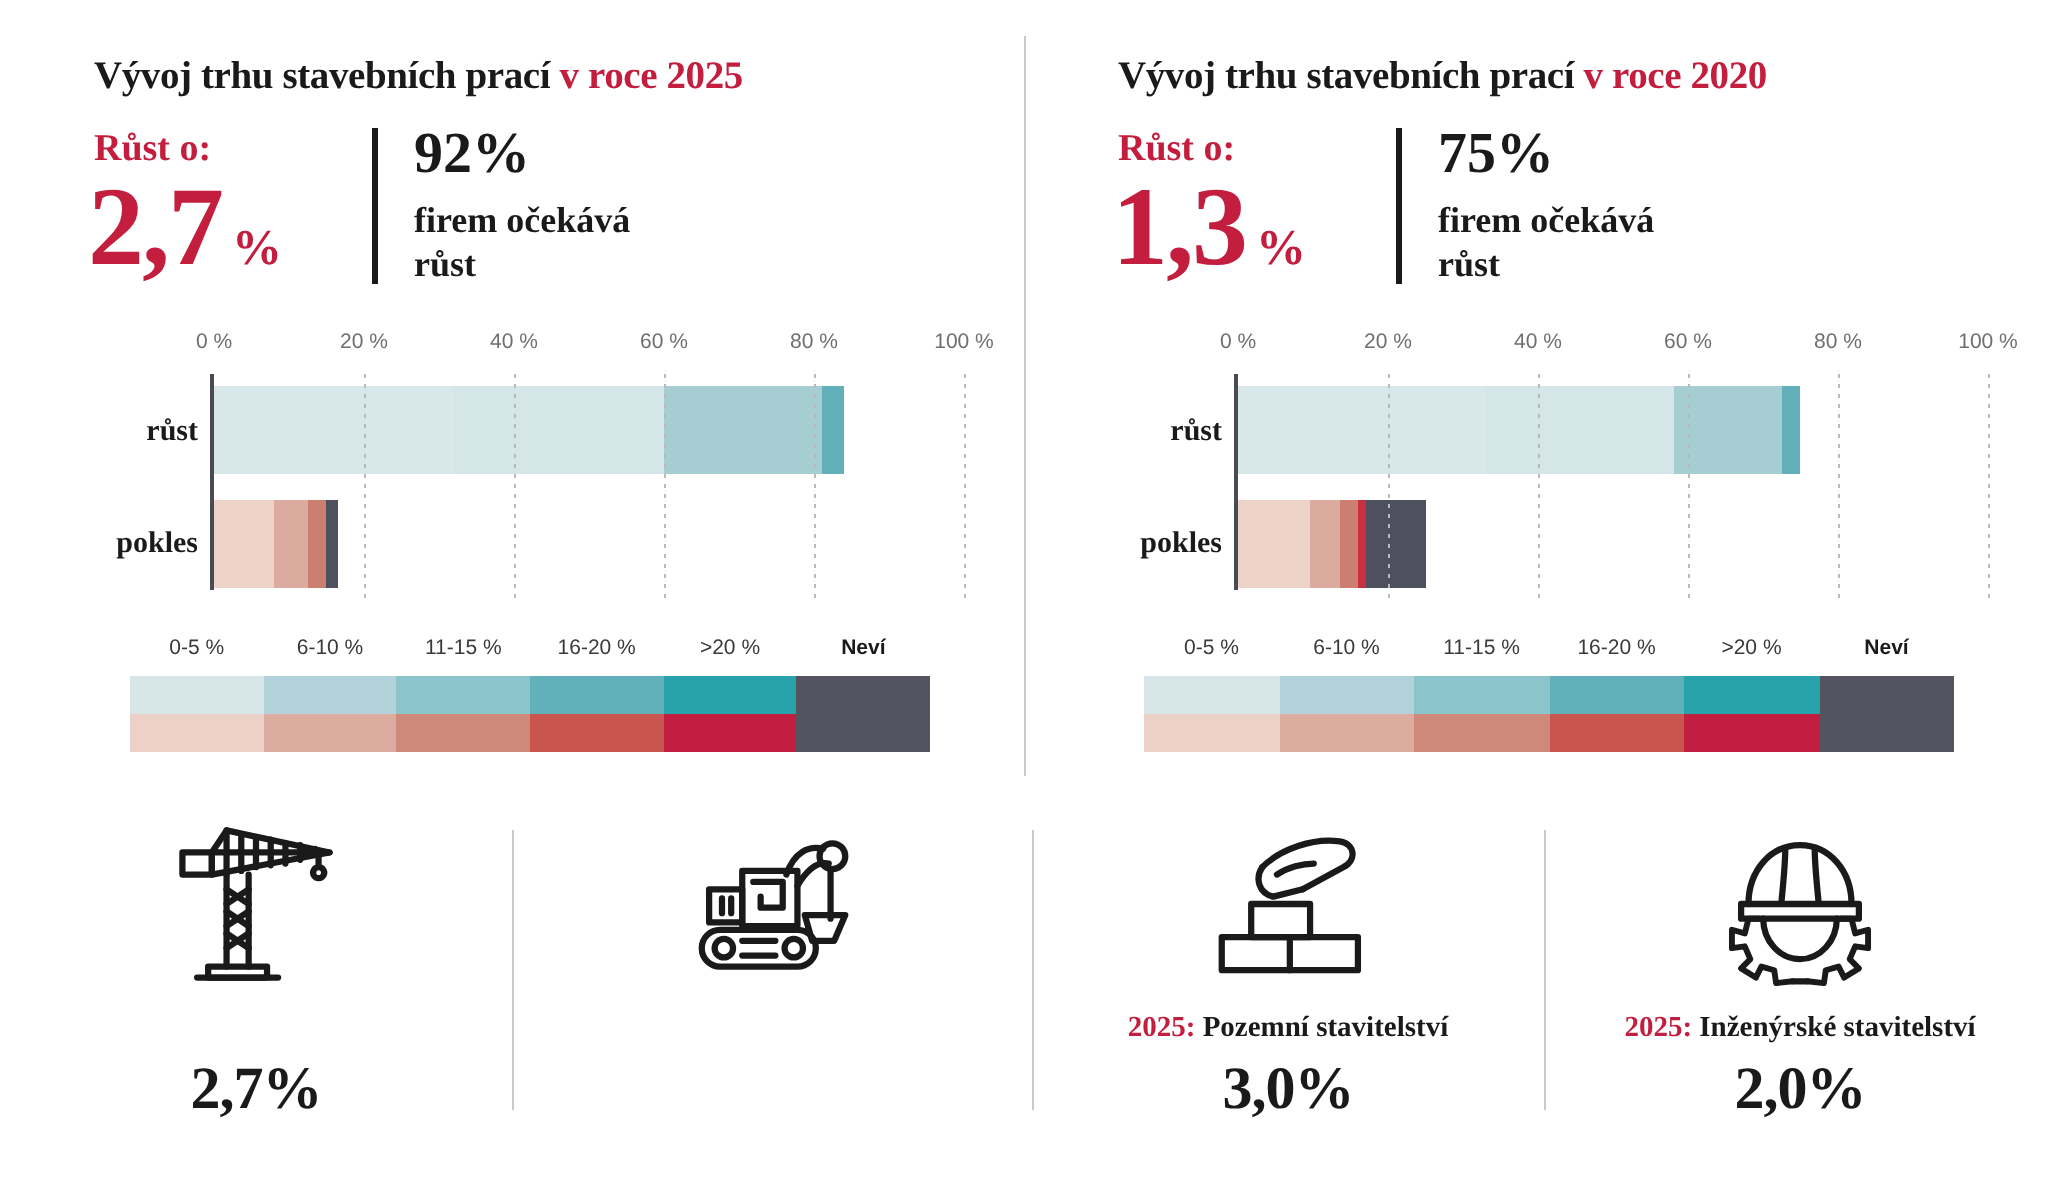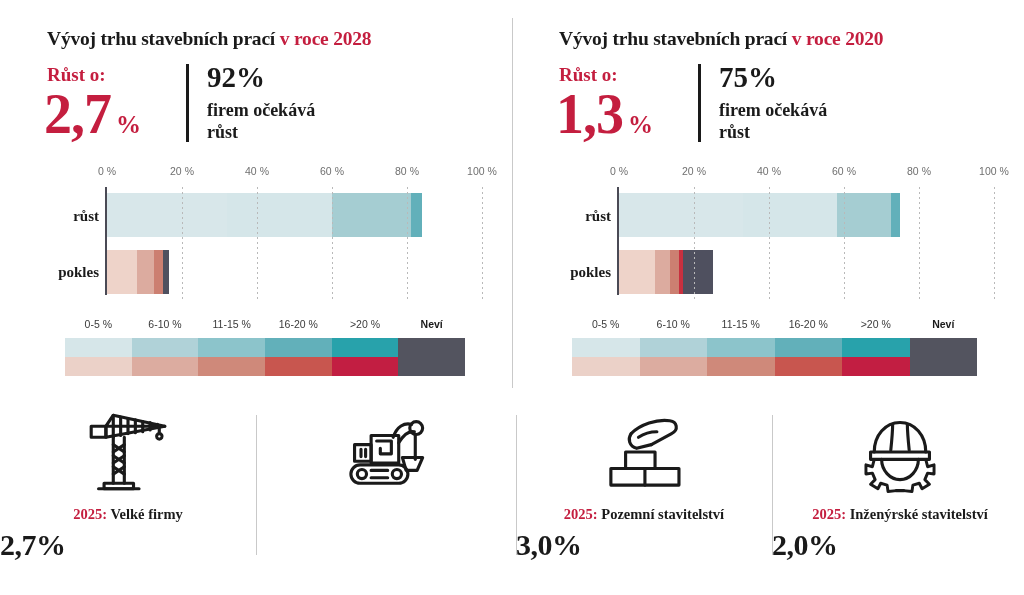--- a/index.html
+++ b/index.html
@@ -114,38 +114,38 @@
   }
   .card-icon svg { width: 100%; height: 100%; display: block; }
   .card-label {
     position: absolute; left: 0; top: 108px; width: 100%;
     text-align: center; font-family: "Liberation Serif", serif;
     font-size: 14.5px; font-weight: bold; white-space: nowrap;
   }
   .card-label .yr { color: #c41e3f; }
   .card-value {
     position: absolute; left: 0; top: 130px; width: 100%;
-    font-family: "Liberation Serif", serif;
+    text-align: center; font-family: "Liberation Serif", serif;
     font-size: 30px; font-weight: bold; letter-spacing: -0.5px;
   }
 </style>
 </head>
 <body>
 
 <div class="page">
 
   <div class="v-divider-top"></div>
   <div class="v-divider-bottom" style="left:256px;"></div>
   <div class="v-divider-bottom" style="left:516px;"></div>
   <div class="v-divider-bottom" style="left:772px;"></div>
 
   <div class="panel left">
     <div class="panel-title">
       <span>Vývoj trhu stavebních prací</span>
-      <span class="accent">v roce 2028</span>
+      <span class="accent">v roce 2025</span>
     </div>
     <div class="rust-o">Růst o:</div>
     <div class="big-number">
       <span>2,7</span><span class="pct">%</span>
     </div>
     <div class="stat-rule"></div>
     <div class="stat-big">92%</div>
     <div class="stat-sub">
       <span>firem očekává</span><br>
       <span>růst</span>
@@ -321,24 +321,20 @@
           <path d="M10 22 L26 22 L26 34 L10 34 Z"></path>
           <path d="M26 22 L26 34 L90 22"></path>
           <path d="M34 10 L34 22 M42 12 L42 22 M50 14 L50 22 M58 15 L58 22 M66 17 L66 22 M74 18 L74 22 M82 20 L82 22"></path>
           <path d="M34 22 L34 34 M42 22 L42 32 M50 22 L50 30 M58 22 L58 29 M66 22 L66 28 M74 22 L74 26"></path>
           <path d="M84 22 L84 30 M84 30 a3 3 0 1 0 0.1 0"></path>
           <path d="M34 34 L34 84 M46 34 L46 84"></path>
           <path d="M34 42 L46 50 M46 42 L34 50 M34 54 L46 62 M46 54 L34 62 M34 66 L46 74 M46 66 L34 74"></path>
           <path d="M24 84 L56 84 L56 90 L24 90 Z"></path>
           <path d="M18 90 L62 90"></path>
         </svg>
-      </div>
-      <div class="card-label">
-        <span class="yr">2025:</span>
-        <span>Velké firmy</span>
       </div>
       <div class="card-value">2,7%</div>
     </div>
 
     <div class="card" style="left:256px;">
       <div class="card-icon">
         <svg viewBox="0 0 100 100" fill="none" stroke="#1a1a1a" stroke-width="3.4" stroke-linecap="round" stroke-linejoin="round">
           <path d="M36 32 L66 32 L66 62 L36 62 Z"></path>
           <path d="M42 38 L58 38 L58 52 L46 52 L46 46"></path>
           <path d="M18 42 L36 42 L36 60 L18 60 Z"></path>

